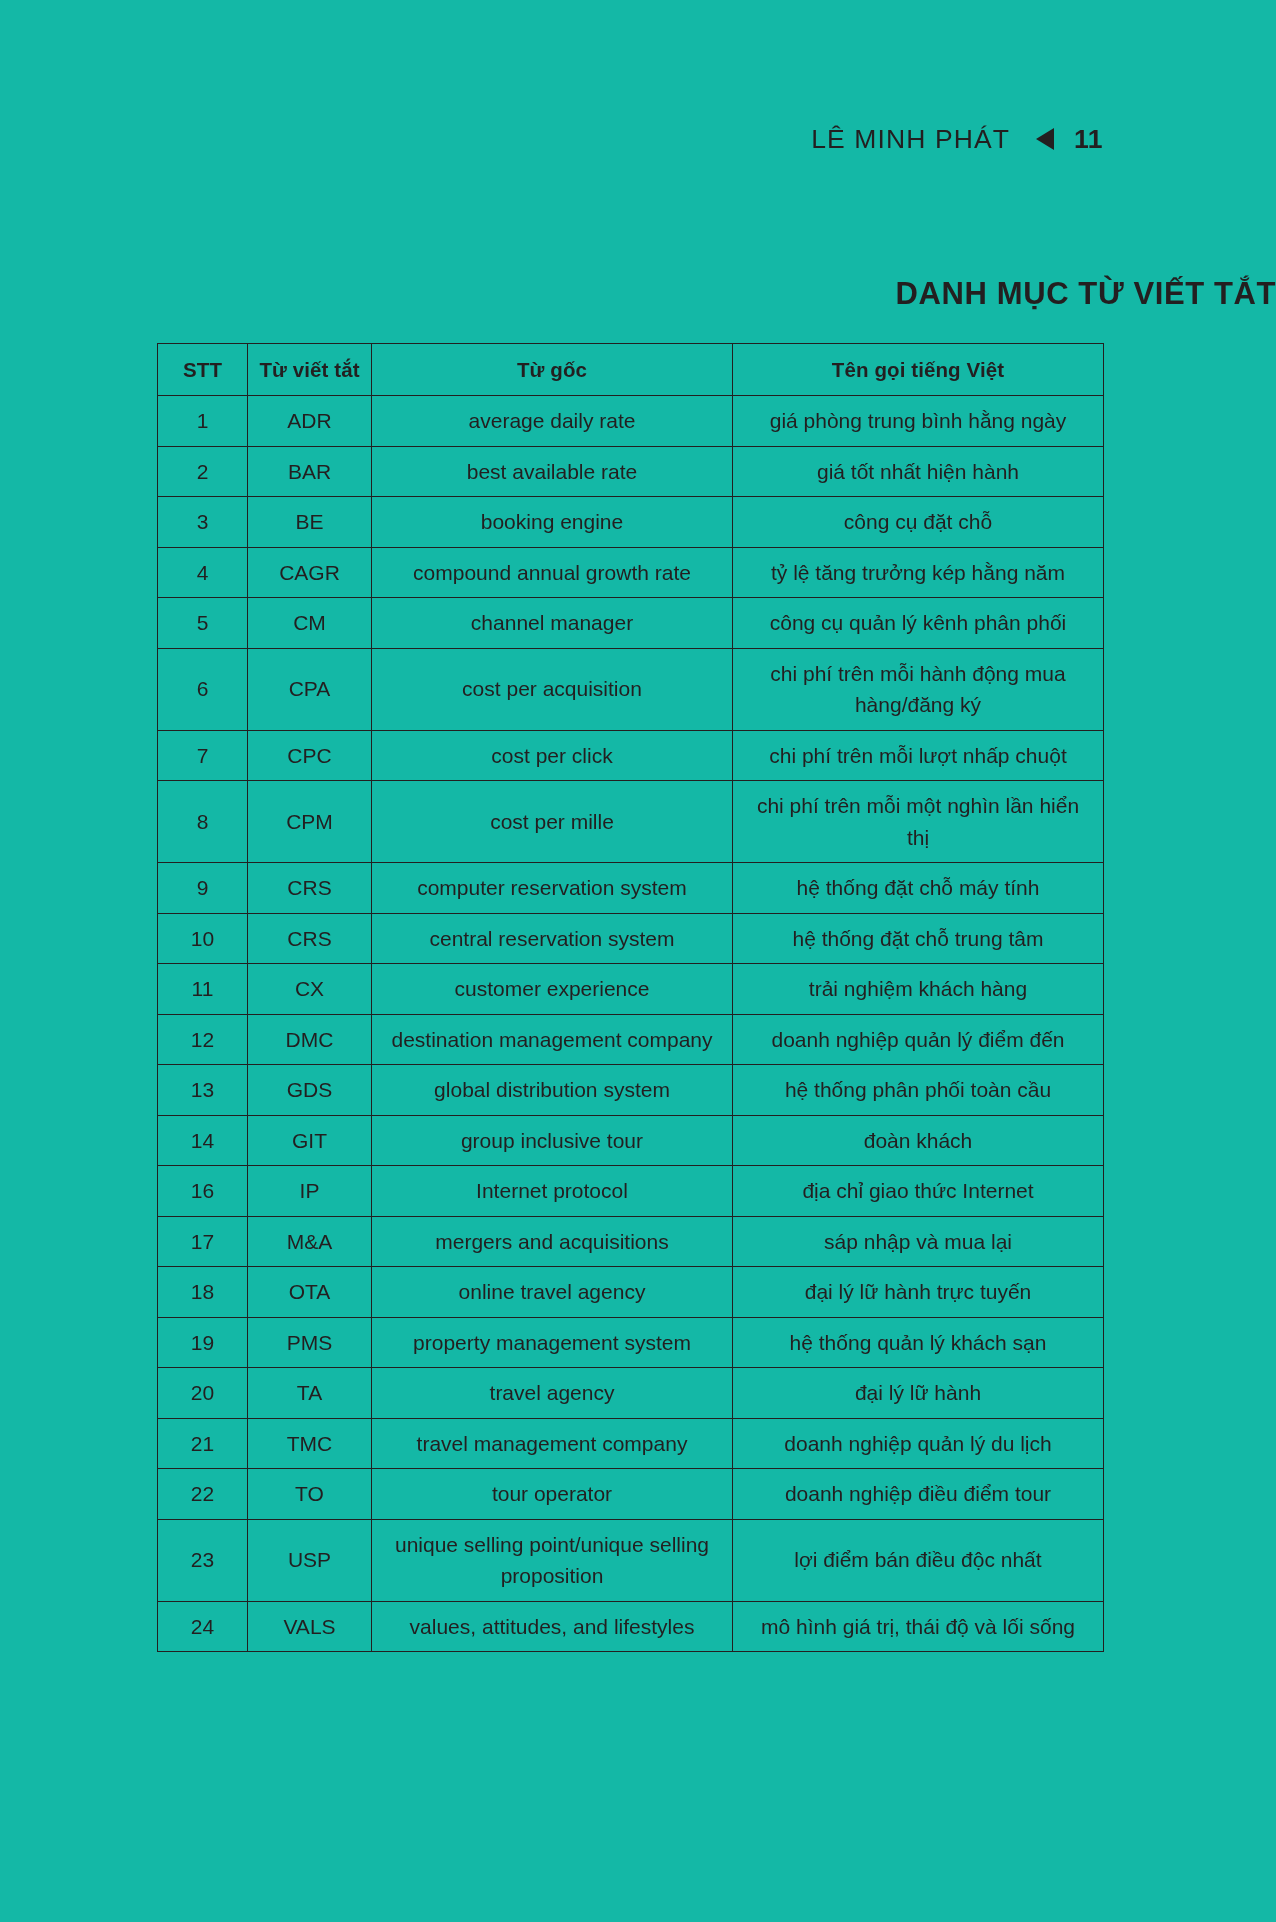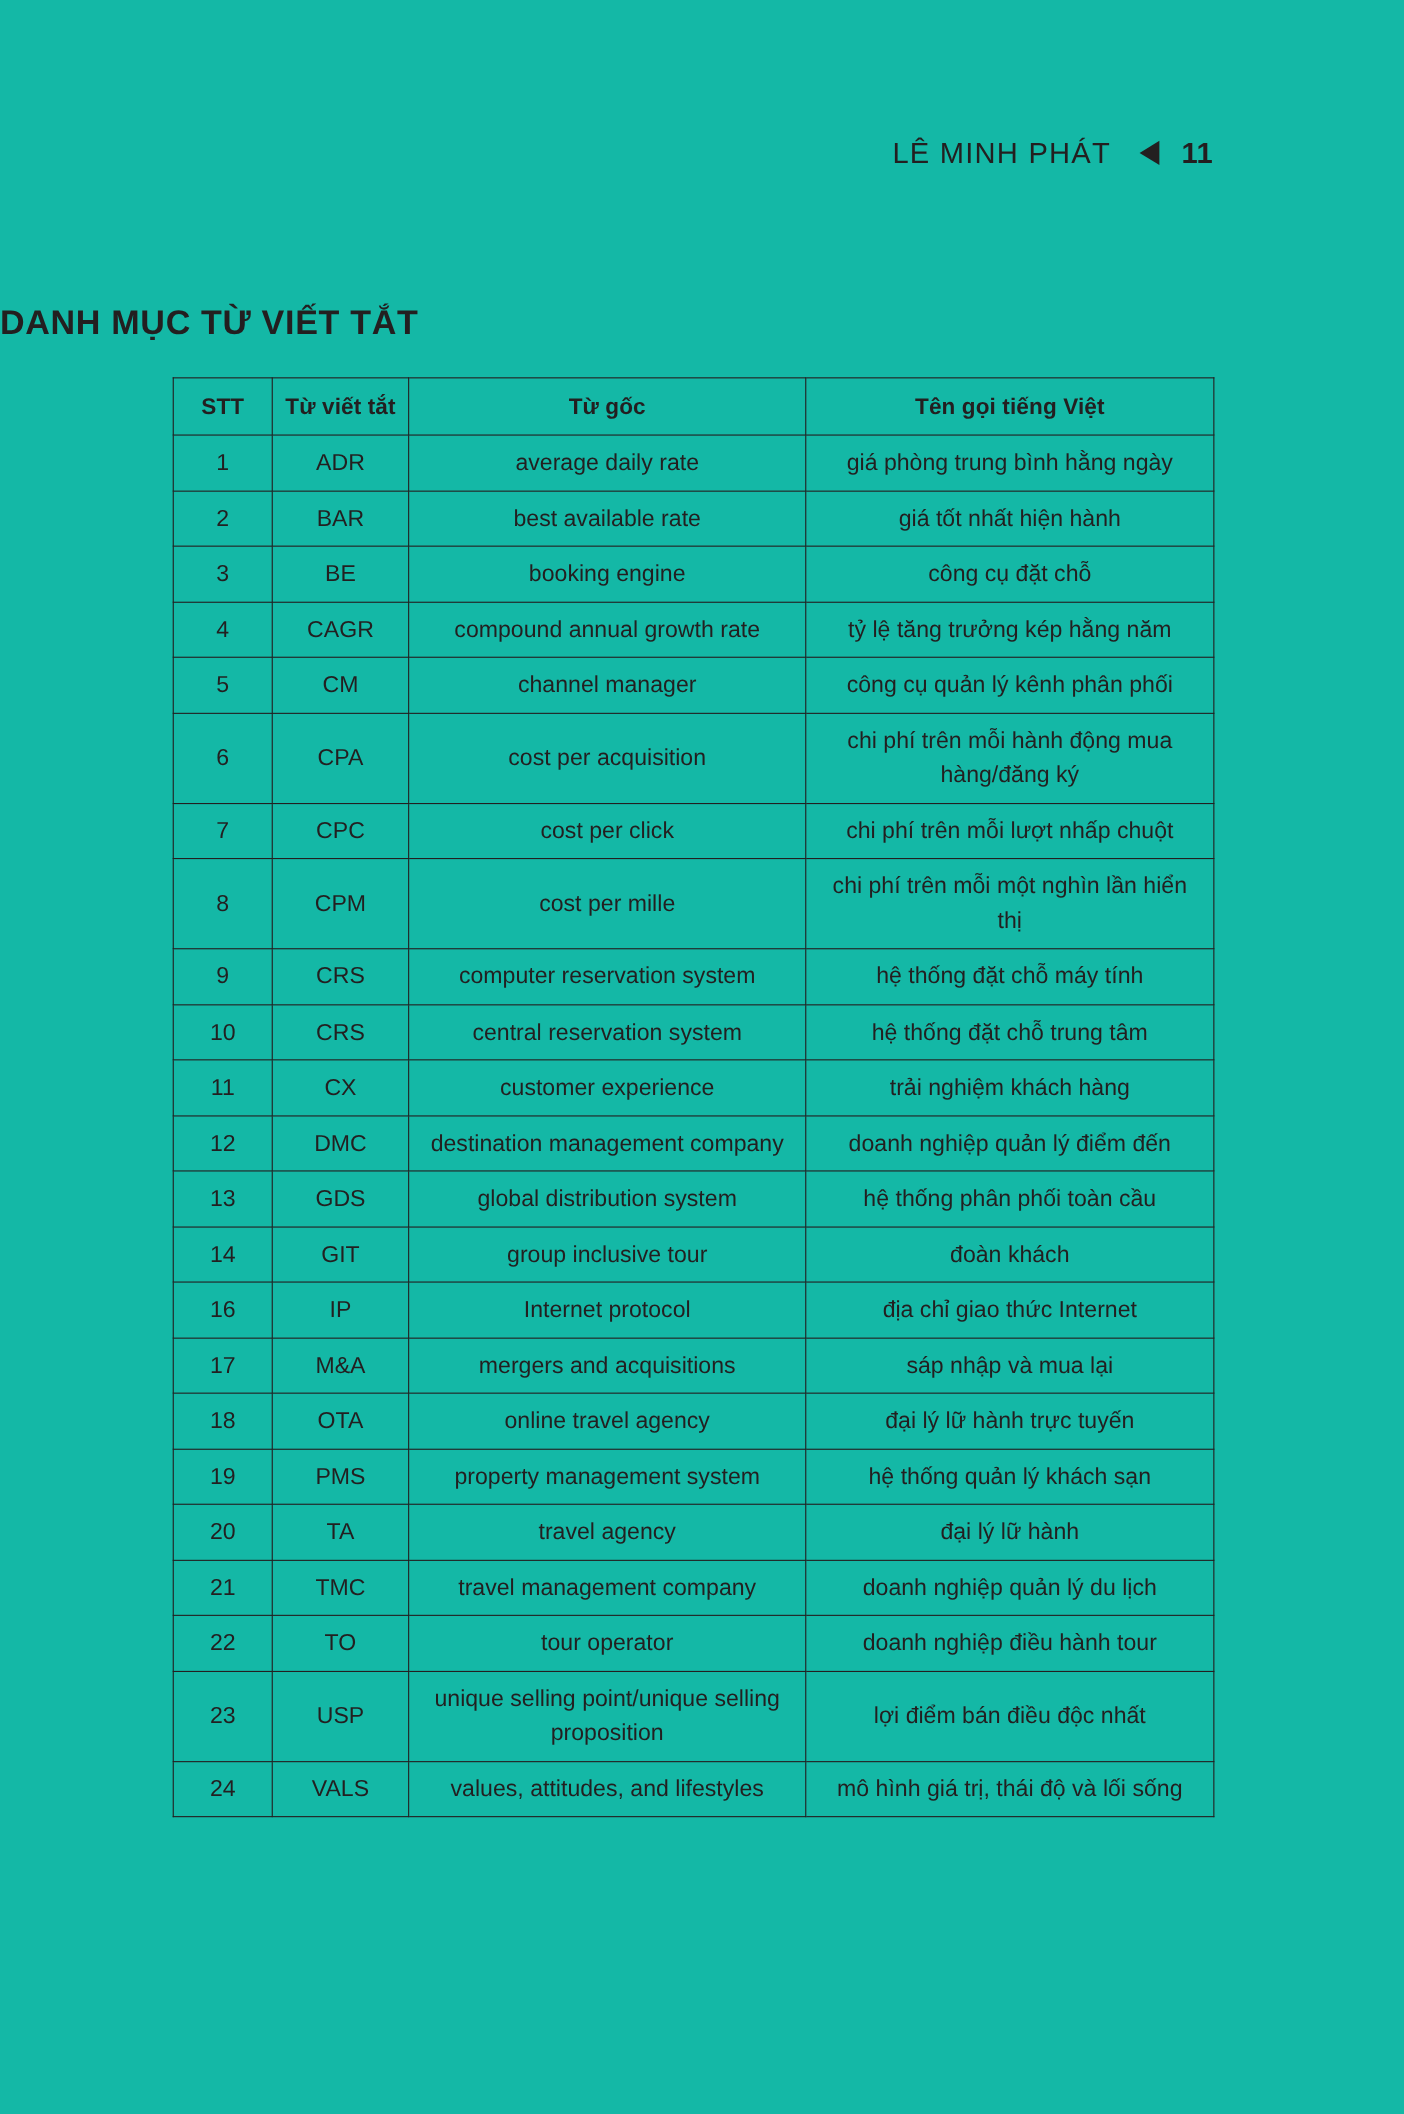--- a/index.html
+++ b/index.html
@@ -57,21 +57,21 @@
     letter-spacing: 0.5px;
     line-height: 1;
   }
 
   
   .doc-title {
     position: absolute;
     top: 255px;
     left: 0;
     width: 1276px;
-    text-align: left;
+    text-align: right;
     font-size: 31px;
     font-weight: 700;
     letter-spacing: 0.6px;
     color: #231f20;
   }
 
   
   .table-wrap {
     position: absolute;
     left: 157px;
@@ -269,21 +269,21 @@
           <tr>
             <td class="num">21</td>
             <td class="abbr">TMC</td>
             <td class="orig">travel management company</td>
             <td class="vn">doanh nghiệp quản lý du lịch</td>
           </tr>
           <tr>
             <td class="num">22</td>
             <td class="abbr">TO</td>
             <td class="orig">tour operator</td>
-            <td class="vn">doanh nghiệp điều hành tour</td>
+            <td class="vn">doanh nghiệp điều điểm tour</td>
           </tr>
           <tr>
             <td class="num">23</td>
             <td class="abbr">USP</td>
             <td class="orig">unique selling point/unique selling proposition</td>
             <td class="vn">lợi điểm bán điều độc nhất</td>
           </tr>
           <tr>
             <td class="num">24</td>
             <td class="abbr">VALS</td>

